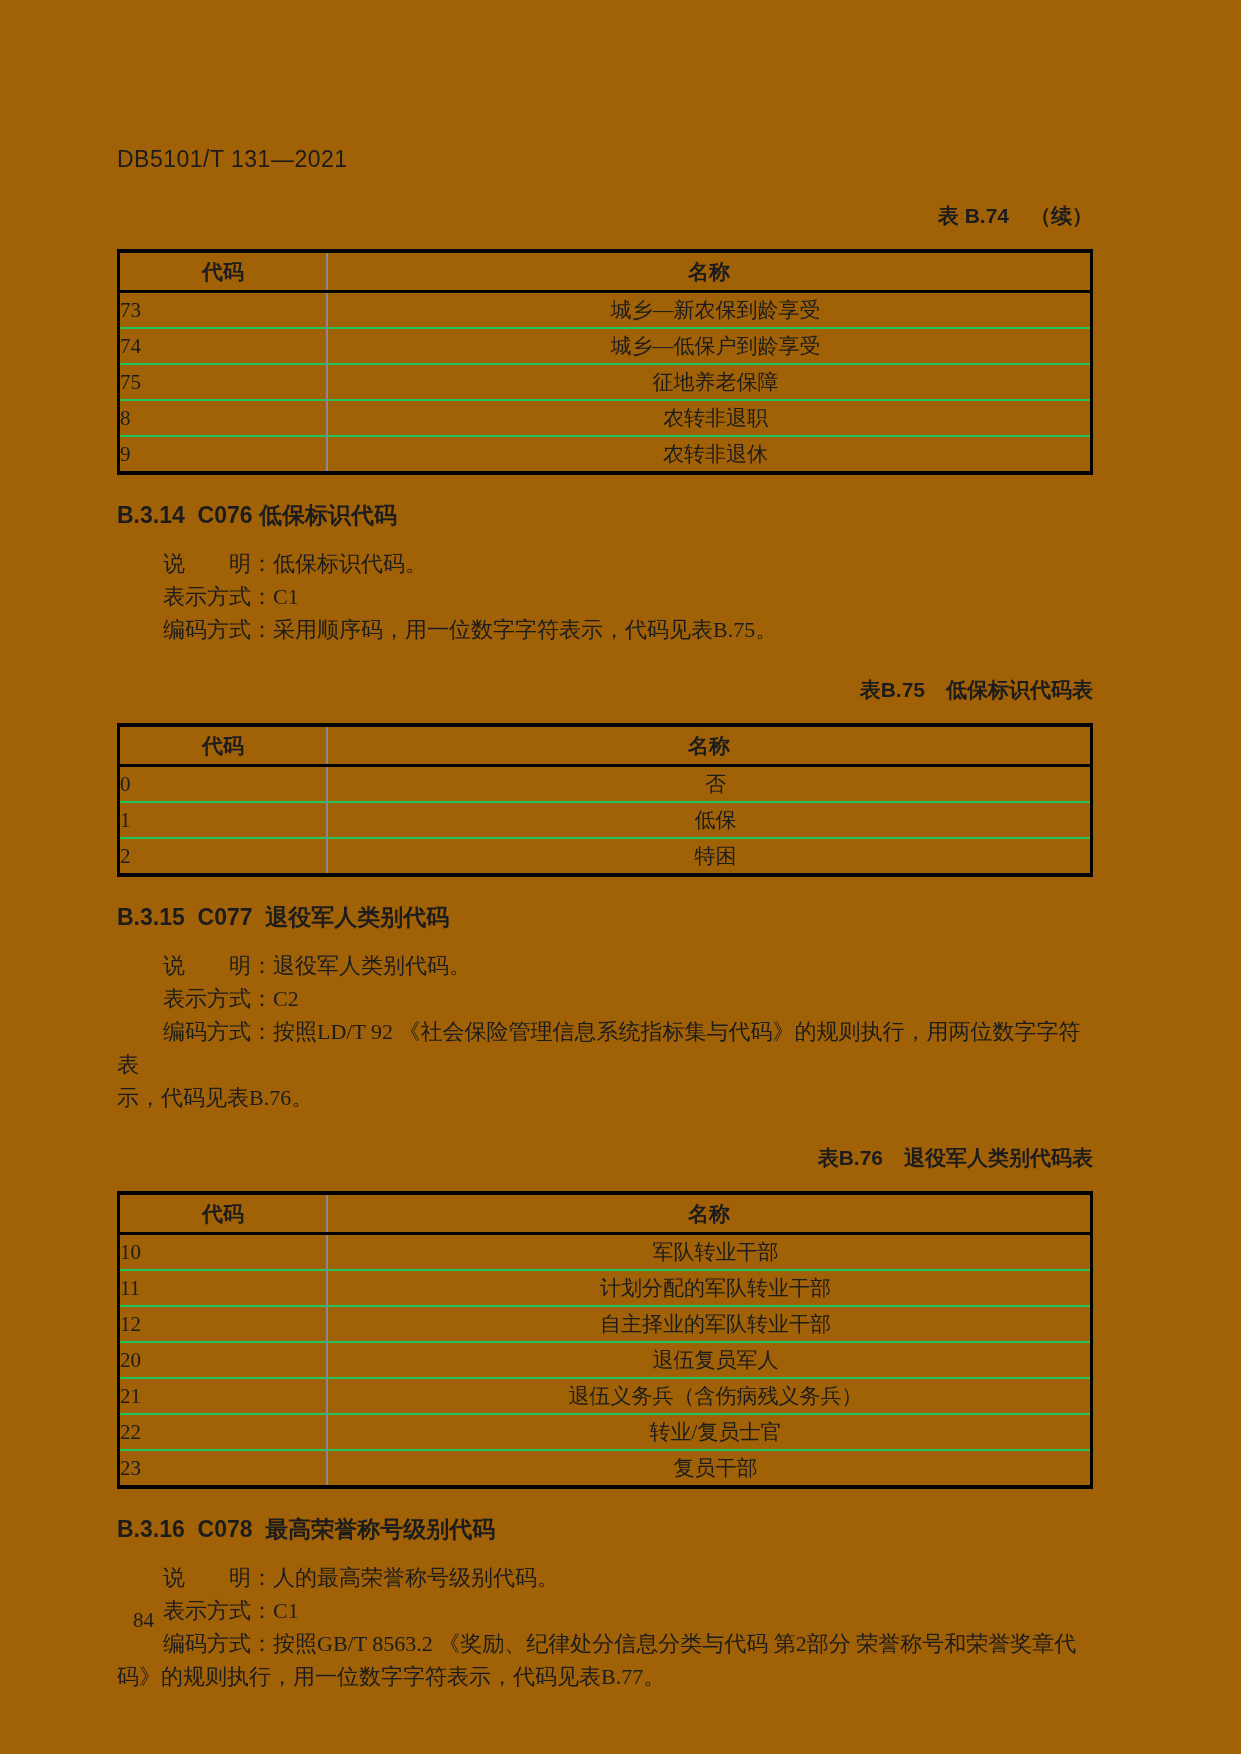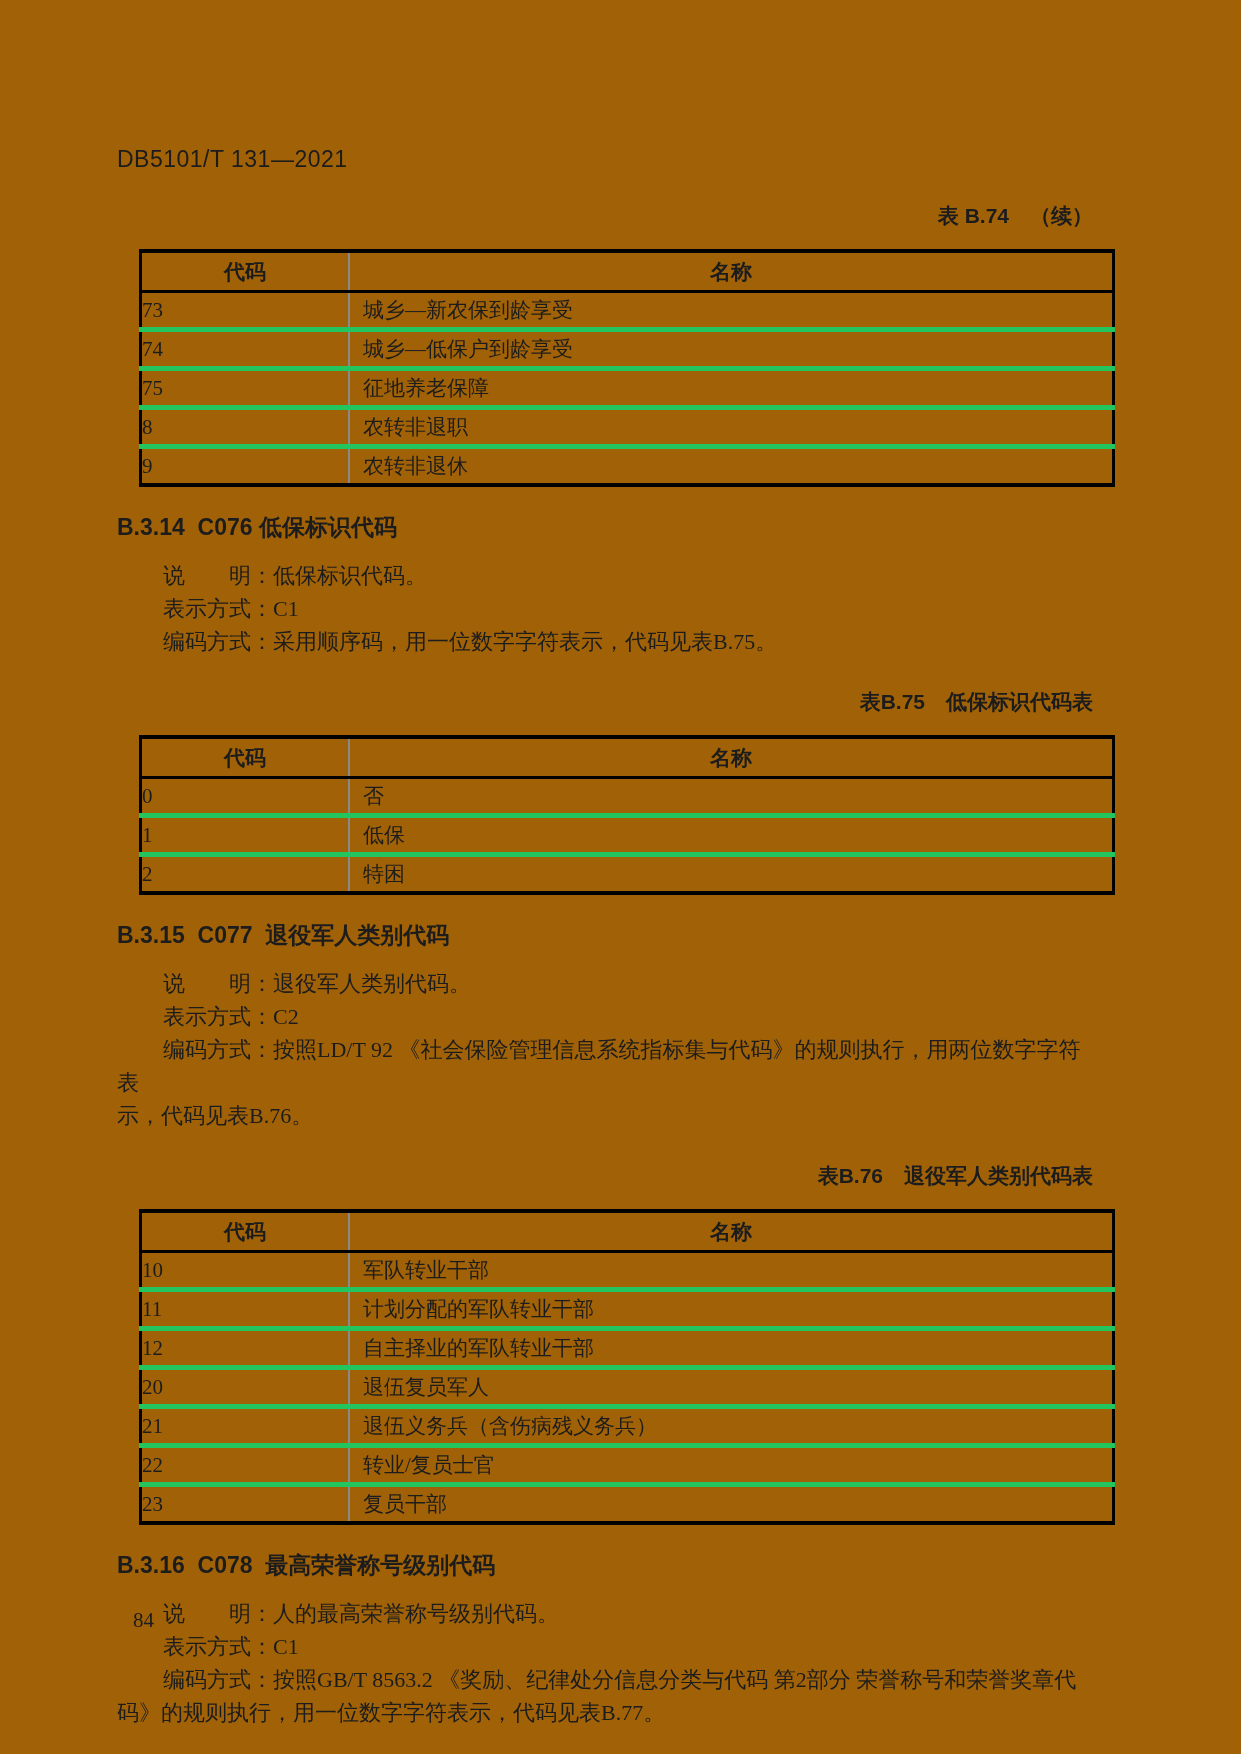--- a/index.html
+++ b/index.html
@@ -31,42 +31,41 @@
     margin: 30px 0 19px 0;
     white-space: pre;
   }
   table.code-table {
     width: 100%;
     border-collapse: collapse;
     table-layout: fixed;
     border: 3px solid #000;
     border-top-width: 4px;
     border-bottom-width: 4px;
-    margin-left: 22px;
   }
   table.code-table th {
     font-family: "Liberation Sans", "DejaVu Sans", sans-serif;
     font-weight: bold;
     font-size: 21px;
     height: 37px;
     text-align: center;
     border-bottom: 3px solid #000;
     padding: 0;
   }
   table.code-table td {
     font-size: 21px;
     height: 34px;
     padding: 0;
-    border-top: 5px solid #22c55e;
+    border-top: 2px solid #22c55e;
   }
   table.code-table tbody tr:first-child td { border-top: none; }
   table.code-table .col-code { width: 206px; }
   table.code-table td.cell-code { }
   table.code-table th.col-divider, table.code-table td.col-divider { border-right: 2px solid #8a8a8a; }
-  table.code-table td.cell-name { text-align: left; padding-left: 13px; }
+  table.code-table td.cell-name { text-align: center; padding-left: 13px; }
   h2.sec-heading {
     font-family: "Liberation Sans", "DejaVu Sans", sans-serif;
     font-weight: bold;
     font-size: 23px;
     line-height: 30px;
     margin: 25px 0 17px 0;
     white-space: pre;
   }
   p.body-line {
     margin: 0;

